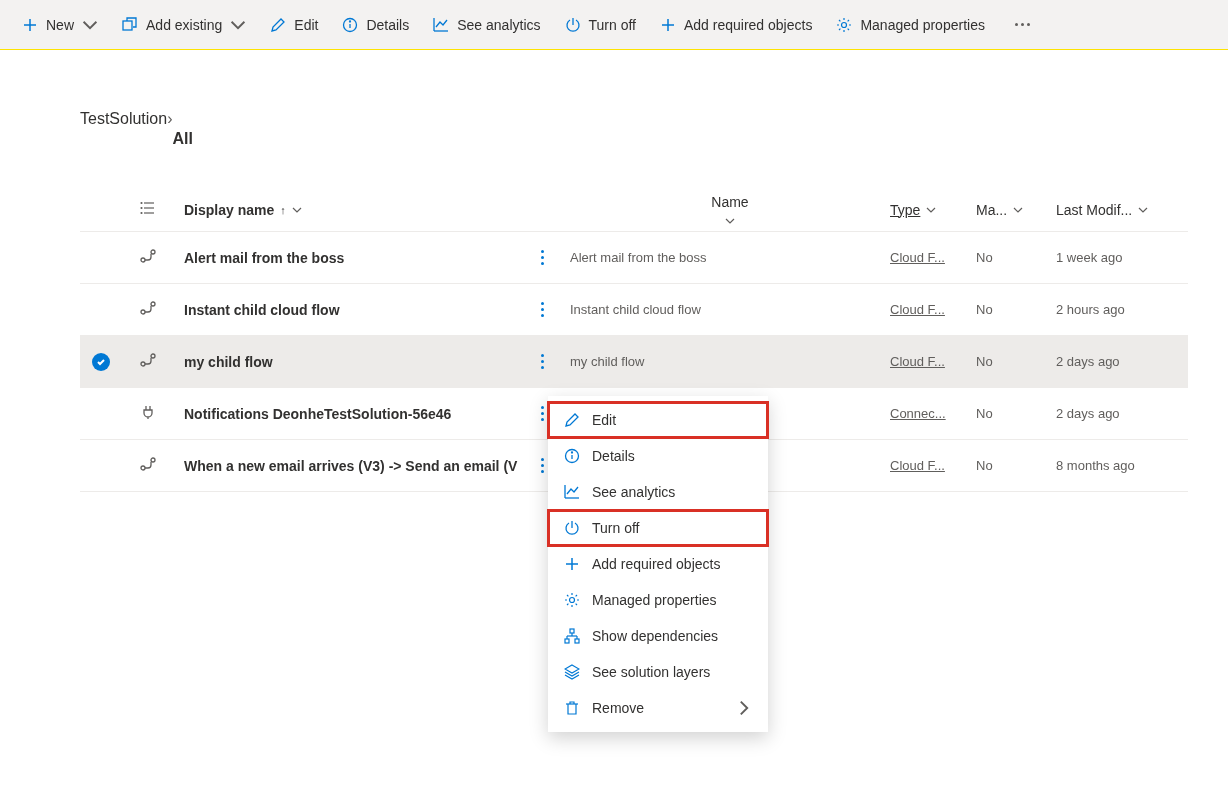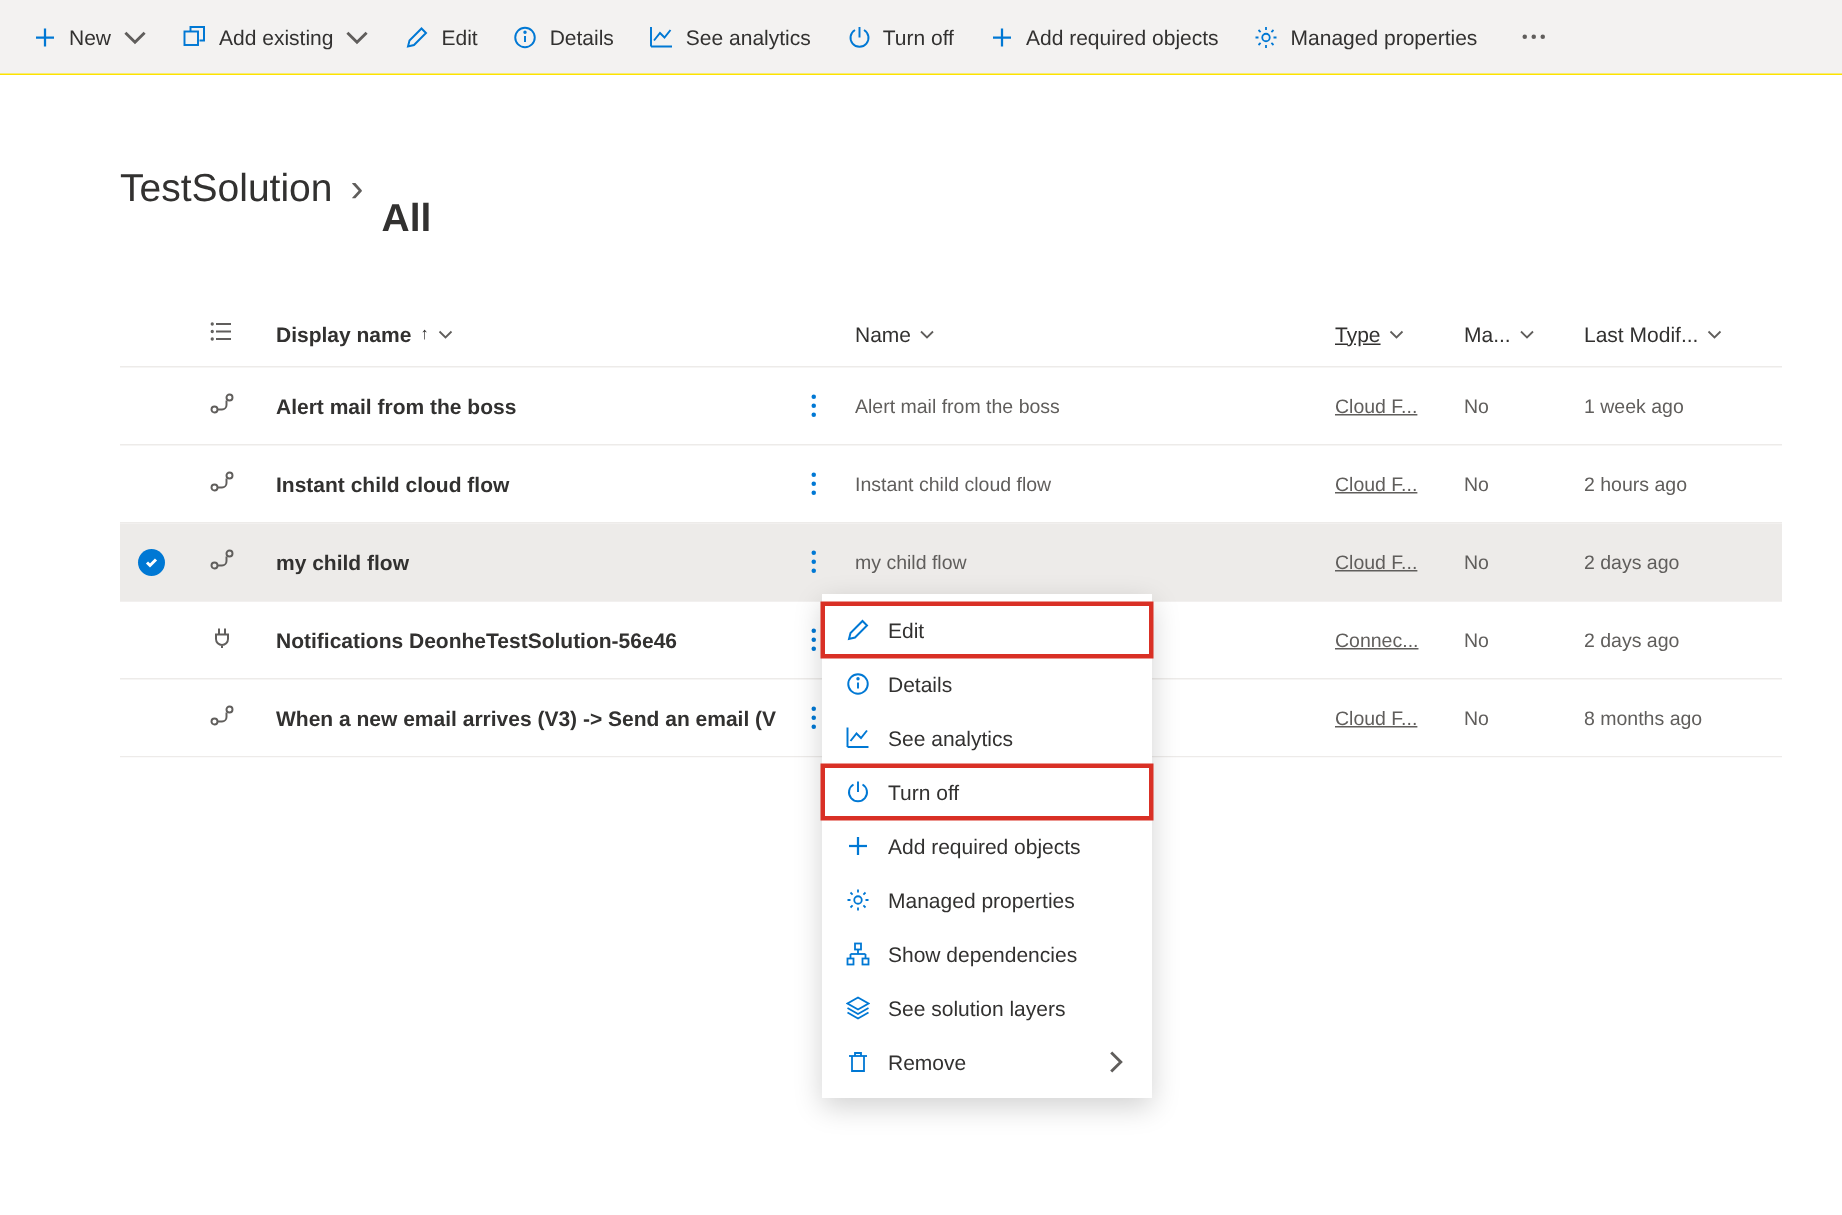--- a/index.html
+++ b/index.html
@@ -2,31 +2,31 @@
 <html><head>
 <meta charset="utf-8">
 <style>
 * { box-sizing: border-box; margin: 0; padding: 0; }
 body { font-family: "Segoe UI", -apple-system, sans-serif; font-size: 14px; color: #323130; background: #fff; width: 1228px; }
 .toolbar { display: flex; align-items: center; height: 50px; padding: 0 12px; background: #f3f2f1; border-bottom: 1px solid #fde300; gap: 4px; }
 .toolbar-item { display: flex; align-items: center; gap: 8px; padding: 6px 10px; cursor: pointer; color: #323130; }
 .toolbar-item svg { width: 16px; height: 16px; }
 .chev { width: 10px; height: 10px; }
 .content { padding: 40px 40px 0 80px; }
-.breadcrumb { display: flex; align-items: center; gap: 12px; font-size: 26px; margin-bottom: 40px; }
+.breadcrumb { display: flex; align-items: center; font-size: 16px; margin-bottom: 40px; }
 .breadcrumb .cur { font-weight: 600; margin-top: 40px; }
 .breadcrumb .sep { color: #605e5c; }
 .table { width: 100%; }
 .thead { display: flex; align-items: center; height: 44px; border-bottom: 1px solid #edebe9; padding: 0 12px; }
 .th { display: flex; align-items: center; gap: 6px; color: #323130; font-weight: 400; cursor: pointer; }
 .col-sel { width: 48px; }
 .col-icon { width: 44px; }
 .col-dn { flex: 1; font-weight: 700; }
 .col-menu { width: 40px; }
-.col-name { width: 320px; }
+.col-name { width: 320px; flex-direction: column; }
 .col-type { width: 86px; text-decoration: underline; }
 .col-ma { width: 80px; }
 .col-lm { width: 120px; }
 .row { display: flex; align-items: center; height: 52px; padding: 0 12px; border-bottom: 1px solid #edebe9; position: relative; }
 .row.selected { background: #edebe9; }
 .row .sel-circle { width: 18px; height: 18px; border-radius: 50%; background: #0078d4; display: flex; align-items: center; justify-content: center; color: #fff; }
 .cell { overflow: hidden; text-overflow: ellipsis; white-space: nowrap; }
 .cell.name, .cell.type, .cell.ma, .cell.lm { color: #605e5c; font-size: 13px; }
 .dots { display: flex; flex-direction: column; gap: 3px; align-items: center; justify-content: center; width: 24px; height: 24px; cursor: pointer; }
 .dots span { width: 3px; height: 3px; background: #0078d4; border-radius: 50%; }

